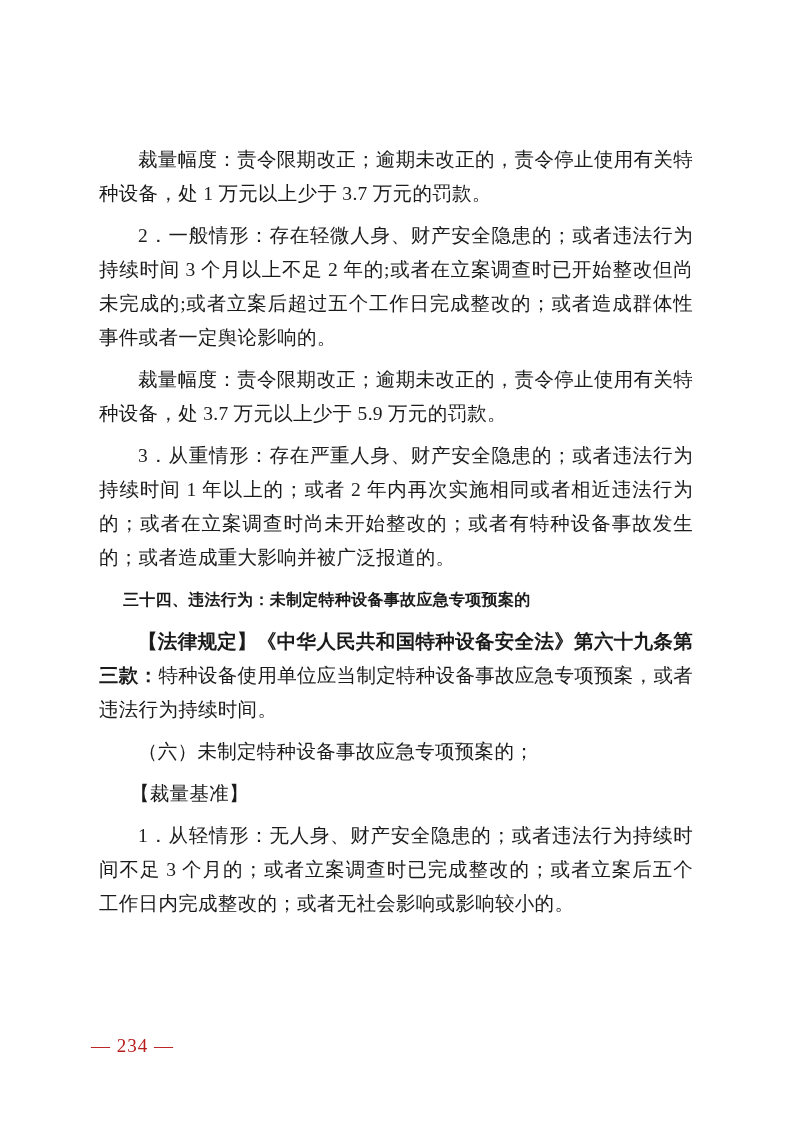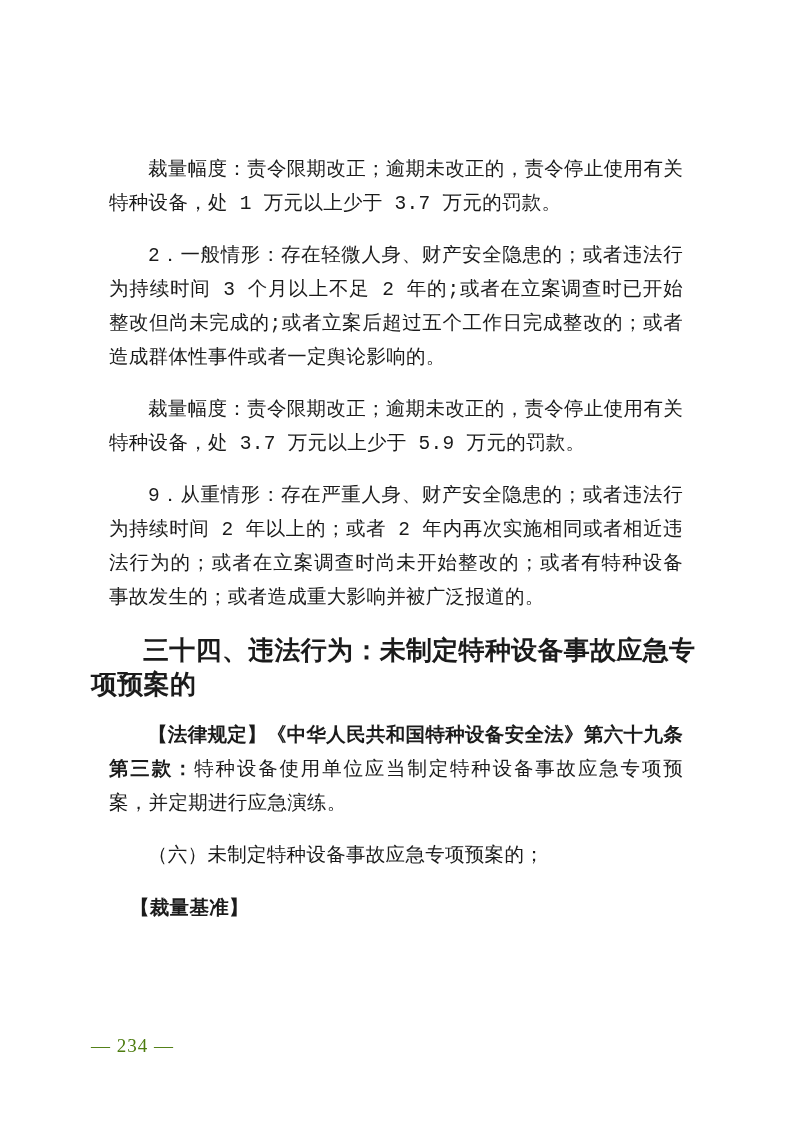--- a/index.html
+++ b/index.html
@@ -16,82 +16,82 @@
     font-family: "Liberation Serif", "DejaVu Serif", serif;
     color: #1b1b1b;
   }
   .content {
     position: absolute;
     left: 91px;
     top: 135px;
     width: 610px;
   }
   .para {
-    margin: 18px;
+    margin: 8px;
     font-size: 19.5px;
     line-height: 34px;
     text-align: justify;
     text-justify: inter-ideograph;
     text-indent: 2em;
     letter-spacing: 0.3px;
     word-break: break-all;
-    font-family: Liberation Mono, monospace;
   }
   .para .lead {
     font-weight: bold;
   }
   .heading-gothic {
     margin: 0;
     font-family: "Liberation Sans", "DejaVu Sans", sans-serif;
     font-weight: bold;
-    font-size: 26px;
+    font-size: 16px;
     line-height: 34px;
     text-indent: 2em;
     letter-spacing: 0.3px;
   }
   .heading-serif {
     margin: 0;
     font-family: "Liberation Serif", "DejaVu Serif", serif;
-    font-weight: bold;
+    font-weight: normal;
     font-size: 19.5px;
     line-height: 34px;
     text-indent: 2em;
     letter-spacing: 0.3px;
   }
   .footer {
     position: absolute;
     left: 91px;
     top: 1029px;
     font-size: 19px;
     line-height: 34px;
     letter-spacing: 1px;
-    color: #4d7c0f;
+    color: #b91c1c;
   }
 </style>
 </head>
 <body>
 
 <div class="page">
   <div class="content">
 
     <p class="para">裁量幅度：责令限期改正；逾期未改正的，责令停止使用有关特种设备，处 1 万元以上少于 3.7 万元的罚款。</p>
 
     <p class="para">2．一般情形：存在轻微人身、财产安全隐患的；或者违法行为持续时间 3 个月以上不足 2 年的;或者在立案调查时已开始整改但尚未完成的;或者立案后超过五个工作日完成整改的；或者造成群体性事件或者一定舆论影响的。</p>
 
     <p class="para">裁量幅度：责令限期改正；逾期未改正的，责令停止使用有关特种设备，处 3.7 万元以上少于 5.9 万元的罚款。</p>
 
-    <p class="para">9．从重情形：存在严重人身、财产安全隐患的；或者违法行为持续时间 2 年以上的；或者 2 年内再次实施相同或者相近违法行为的；或者在立案调查时尚未开始整改的；或者有特种设备事故发生的；或者造成重大影响并被广泛报道的。</p>
+    <p class="para">3．从重情形：存在严重人身、财产安全隐患的；或者违法行为持续时间 1 年以上的；或者 2 年内再次实施相同或者相近违法行为的；或者在立案调查时尚未开始整改的；或者有特种设备事故发生的；或者造成重大影响并被广泛报道的。</p>
 
 
     <h2 class="heading-gothic">三十四、违法行为：未制定特种设备事故应急专项预案的</h2>
 
-    <p class="para"><span class="lead">【法律规定】《中华人民共和国特种设备安全法》第六十九条第三款：</span><span>特种设备使用单位应当制定特种设备事故应急专项预案，并定期进行应急演练。</span></p>
+    <p class="para"><span class="lead">【法律规定】《中华人民共和国特种设备安全法》第六十九条第三款：</span><span>特种设备使用单位应当制定特种设备事故应急专项预案，或者违法行为持续时间。</span></p>
 
 
     <p class="para">（六）未制定特种设备事故应急专项预案的；</p>
 
     <h3 class="heading-serif">【裁量基准】</h3>
 
+    <p class="para">1．从轻情形：无人身、财产安全隐患的；或者违法行为持续时间不足 3 个月的；或者立案调查时已完成整改的；或者立案后五个工作日内完成整改的；或者无社会影响或影响较小的。</p>
 
   </div>
 
   <div class="footer">— 234 —</div>
 </div>
 
 </body></html>

